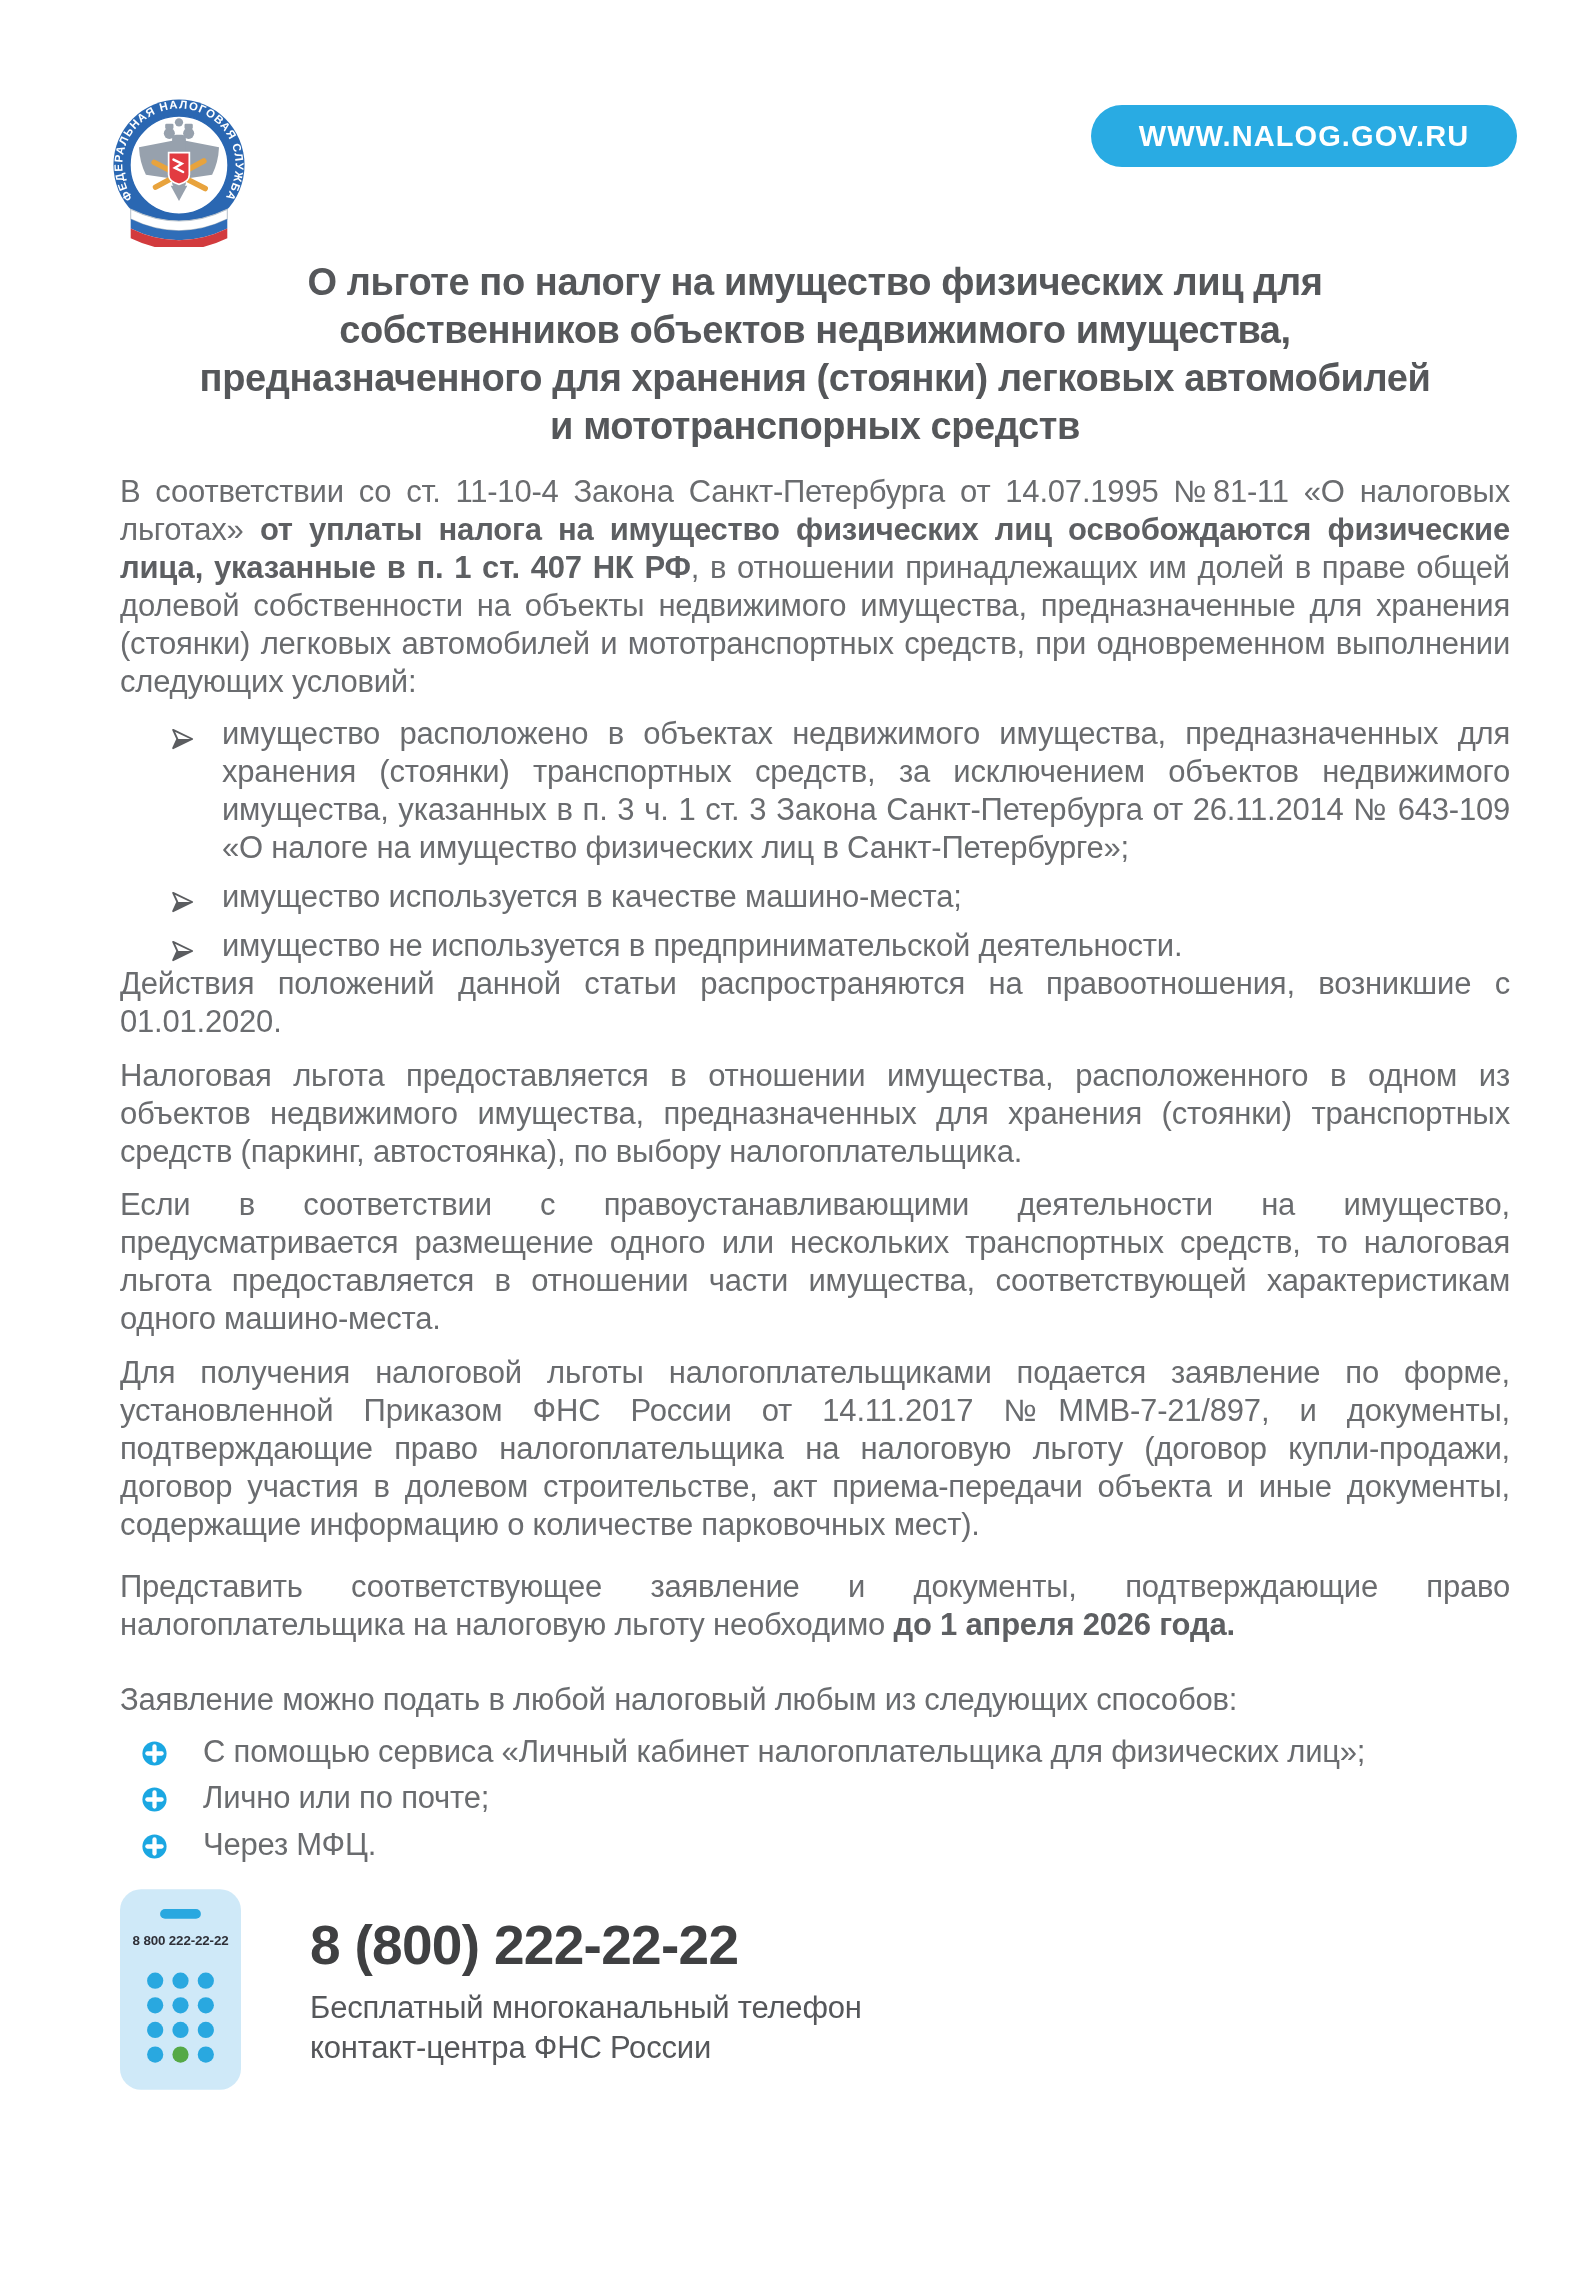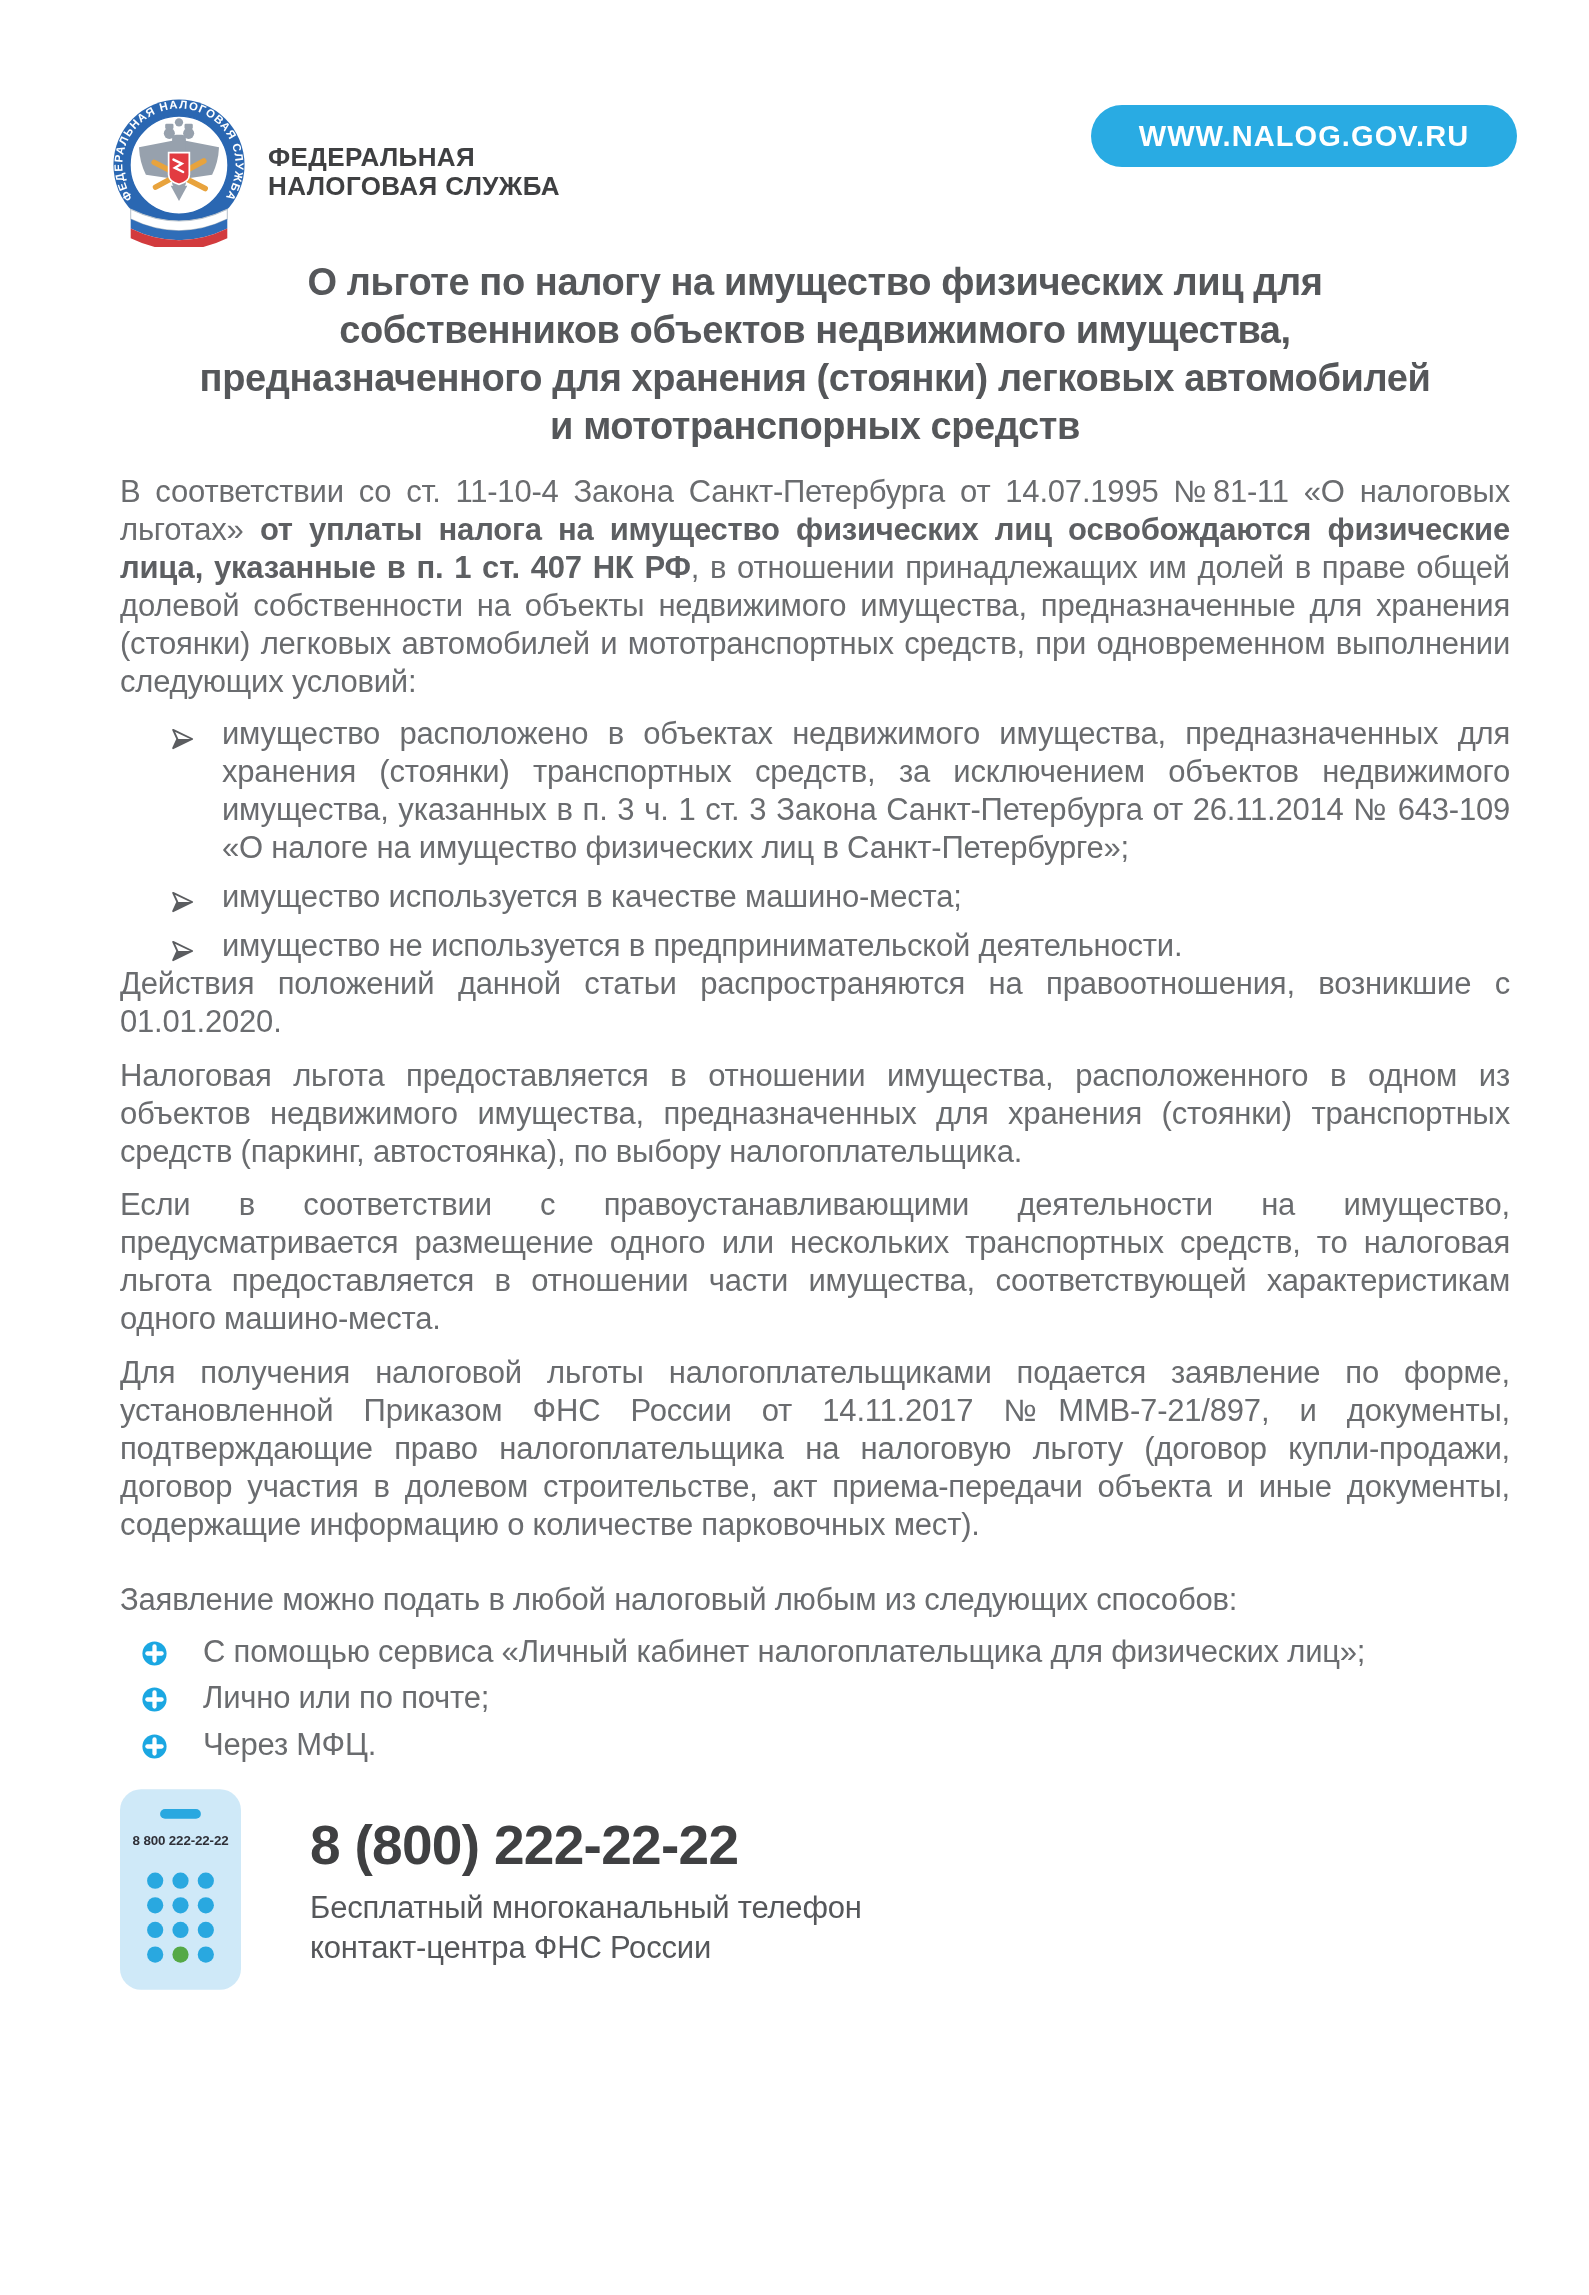--- a/index.html
+++ b/index.html
@@ -107,24 +107,20 @@
       <line x1="64" y1="94" x2="138" y2="132"></line>
       <circle cx="100" cy="112" r="7" fill="#e8a33d" stroke="none"></circle>
     </g>
 
     <g>
       <path d="M85,80 L115,80 L115,112 Q115,122 100,126 Q85,122 85,112 Z" fill="#e23b41" stroke="#ffffff" stroke-width="2.5"></path>
       <path d="M92,90 L104,96 L94,102 L106,108" fill="none" stroke="#ffffff" stroke-width="3.5" stroke-linecap="round"></path>
     </g>
   </svg>
 
-  <div class="org-name">
-    <div>ФЕДЕРАЛЬНАЯ</div>
-    <div>НАЛОГОВАЯ СЛУЖБА</div>
-  </div>
 
   <div class="site-badge">
     <span>WWW.NALOG.GOV.RU</span>
   </div>
 
   <div class="content">
 
     <div class="doc-title">
       <div>О льготе по налогу на имущество физических лиц для</div>
       <div>собственников объектов недвижимого имущества,</div>
@@ -165,20 +161,21 @@
     </ul>
 
     <p>Действия положений данной статьи распространяются на правоотношения, возникшие с 01.01.2020.</p>
 
     <p>Налоговая льгота предоставляется в отношении имущества, расположенного в одном из объектов недвижимого имущества, предназначенных для хранения (стоянки) транспортных средств (паркинг, автостоянка), по выбору налогоплательщика.</p>
 
     <p>Если в соответствии с правоустанавливающими деятельности на имущество, предусматривается размещение одного или нескольких транспортных средств, то налоговая льгота предоставляется в отношении части имущества, соответствующей характеристикам одного машино-места.</p>
 
     <p>Для получения налоговой льготы налогоплательщиками подается заявление по форме, установленной Приказом ФНС России от 14.11.2017 №ММВ-7-21/897, и документы, подтверждающие право налогоплательщика на налоговую льготу (договор купли-продажи, договор участия в долевом строительстве, акт приема-передачи объекта и иные документы, содержащие информацию о количестве парковочных мест).</p>
 
+    <p class="p-deadline"><span>Представить соответствующее заявление и документы, подтверждающие право налогоплательщика на налоговую льготу необходимо </span><b>до 1 апреля 2026 года.</b></p>
 
     <p class="p-submit-intro">Заявление можно подать в любой налоговый любым из следующих способов:</p>
 
     <ul class="methods">
       <li>
         <span class="plus-marker">
           <svg viewBox="0 0 38 38">
               <circle cx="19" cy="19" r="17" fill="#1ba7e2"></circle>
               <line x1="19" y1="9" x2="19" y2="29" stroke="#ffffff" stroke-width="6" stroke-linecap="round"></line>
               <line x1="9" y1="19" x2="29" y2="19" stroke="#ffffff" stroke-width="6" stroke-linecap="round"></line>

